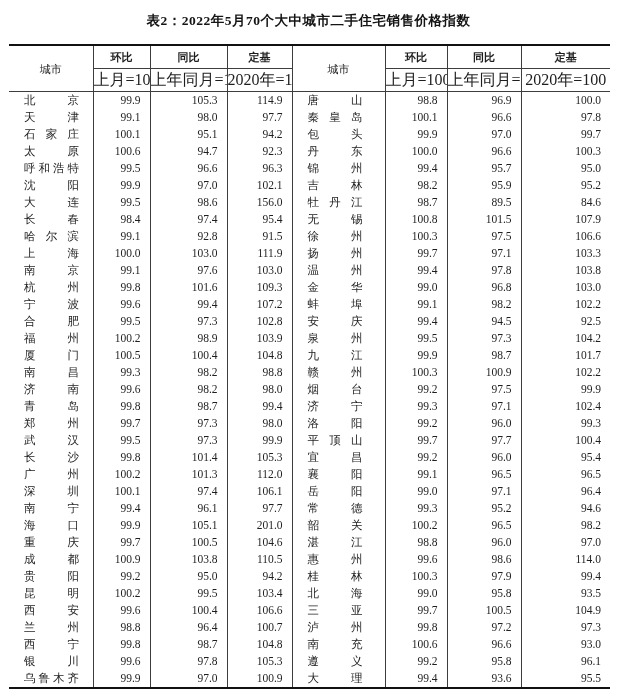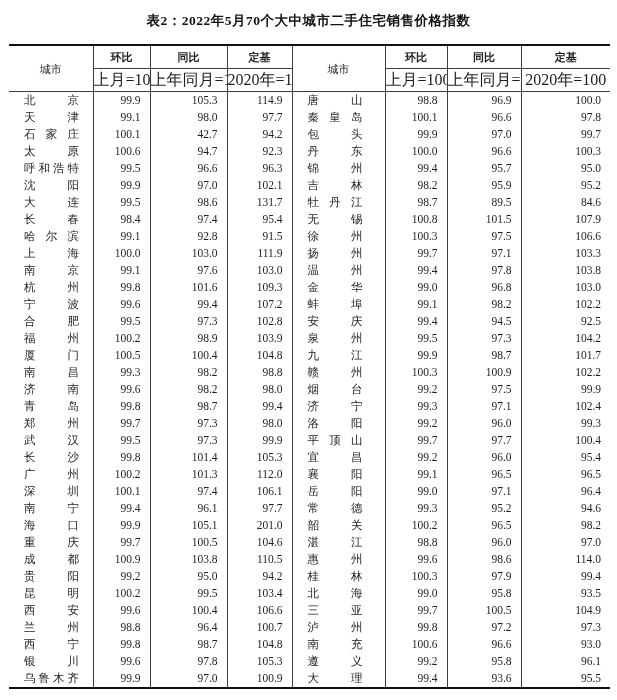--- a/index.html
+++ b/index.html
@@ -115,21 +115,21 @@
           <td class="bl num">98.0</td>
           <td class="bl num">97.7</td>
           <td class="bl citycell"><span class="cityname">秦皇岛</span></td>
           <td class="bl num">100.1</td>
           <td class="bl num">96.6</td>
           <td class="bl num">97.8</td>
         </tr>
         <tr>
           <td class="citycell"><span class="cityname">石家庄</span></td>
           <td class="bl num">100.1</td>
-          <td class="bl num">42.7</td>
+          <td class="bl num">95.1</td>
           <td class="bl num">94.2</td>
           <td class="bl citycell"><span class="cityname">包头</span></td>
           <td class="bl num">99.9</td>
           <td class="bl num">97.0</td>
           <td class="bl num">99.7</td>
         </tr>
         <tr>
           <td class="citycell"><span class="cityname">太原</span></td>
           <td class="bl num">100.6</td>
           <td class="bl num">94.7</td>
@@ -156,21 +156,21 @@
           <td class="bl num">102.1</td>
           <td class="bl citycell"><span class="cityname">吉林</span></td>
           <td class="bl num">98.2</td>
           <td class="bl num">95.9</td>
           <td class="bl num">95.2</td>
         </tr>
         <tr>
           <td class="citycell"><span class="cityname">大连</span></td>
           <td class="bl num">99.5</td>
           <td class="bl num">98.6</td>
-          <td class="bl num">131.7</td>
+          <td class="bl num">156.0</td>
           <td class="bl citycell"><span class="cityname">牡丹江</span></td>
           <td class="bl num">98.7</td>
           <td class="bl num">89.5</td>
           <td class="bl num">84.6</td>
         </tr>
         <tr>
           <td class="citycell"><span class="cityname">长春</span></td>
           <td class="bl num">98.4</td>
           <td class="bl num">97.4</td>
           <td class="bl num">95.4</td>

